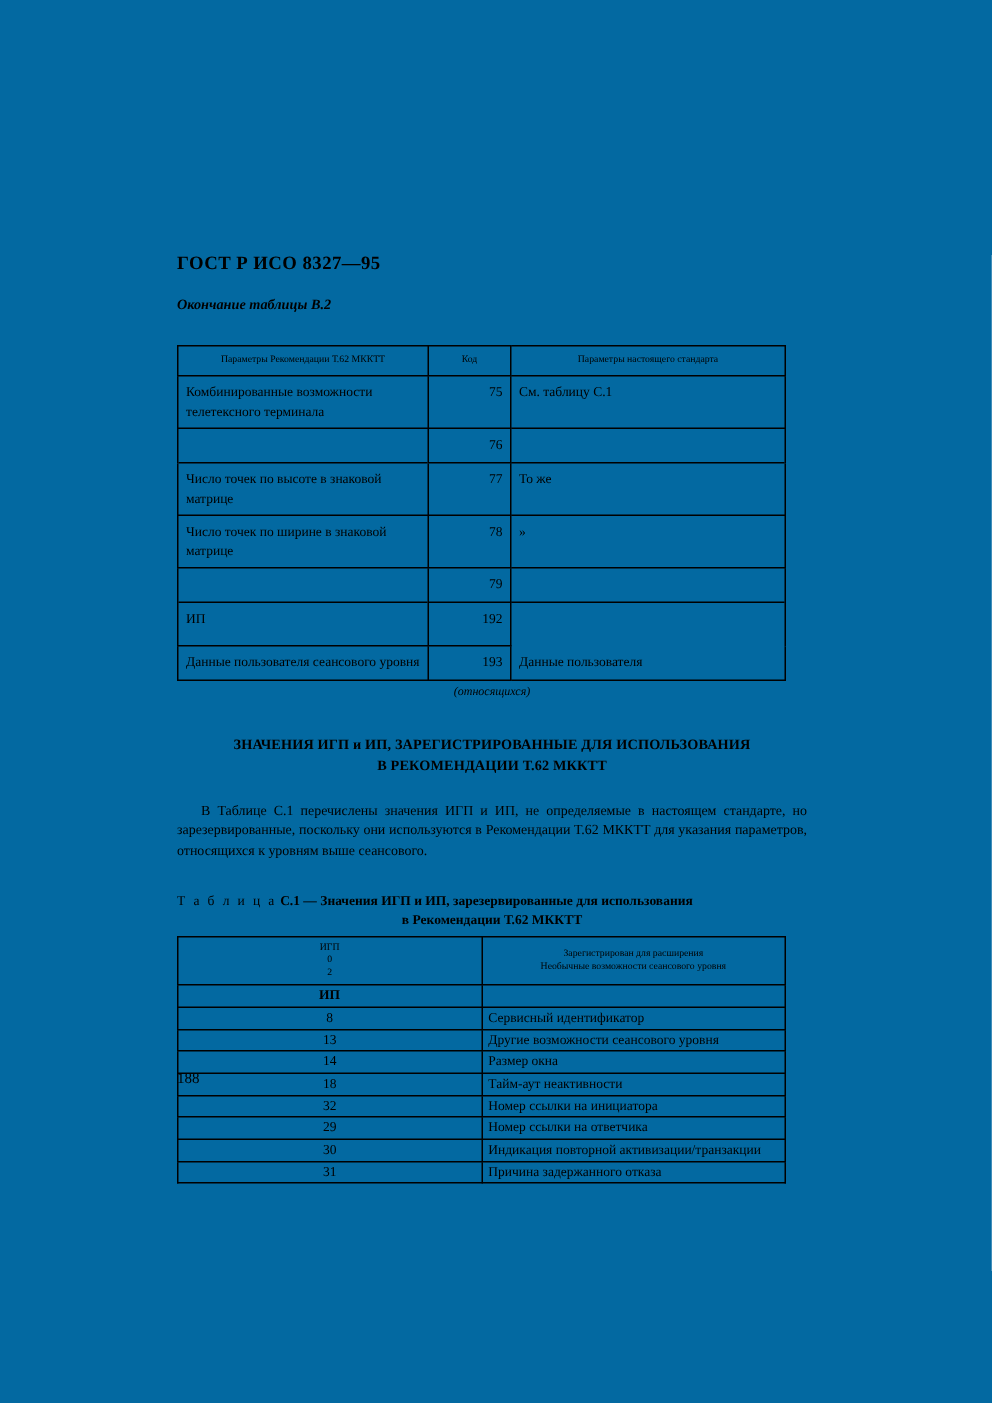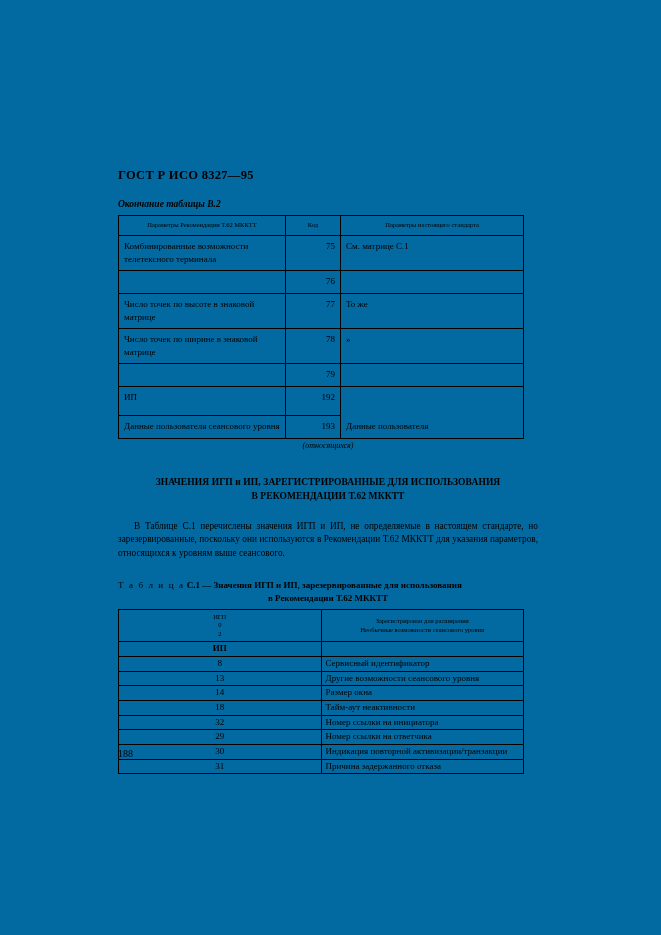--- a/index.html
+++ b/index.html
@@ -30,21 +30,21 @@
     font-family: "Liberation Serif", serif;
     font-weight: bold;
     font-size: 12.5px;
     letter-spacing: 0.3px;
     margin-bottom: 16px;
   }
   .cont-label {
     font-size: 9.5px;
     font-weight: bold;
     font-style: italic;
-    margin-bottom: 6px;
+    margin-bottom: 21px;
   }
   table.tbl {
     border-collapse: collapse;
     width: 406px;
     table-layout: fixed;
   }
   table.tbl td, table.tbl th {
     border: 1px solid #000;
     vertical-align: top;
     padding: 4px 5px;
@@ -141,21 +141,21 @@
     width: 62px;
   }
   table.c1 td.hdrrow {
     font-weight: bold;
     text-align: center;
   }
   .c1 .thin td { height: 11px; }
   .page-num {
     position: absolute;
     left: 118px;
-    top: 748px;
+    top: 714px;
     font-size: 10px;
   }
 </style>
 </head>
 <body>
 
 <div class="page">
 
   <div class="content">
 
@@ -174,21 +174,21 @@
           </th>
           <th>
             <span>Параметры настоящего стандарта</span>
           </th>
         </tr>
       </thead>
       <tbody>
         <tr>
           <td class="cell-pad">Комбинированные возможности телетексного  терминала</td>
           <td class="code">75</td>
-          <td>См. матрице С.1</td>
+          <td>См. таблицу С.1</td>
         </tr>
         <tr>
           <td class="noborder-top noborder-bottom"></td>
           <td class="code noborder-top">76</td>
           <td class="noborder-top noborder-bottom"></td>
         </tr>
         <tr>
           <td class="cell-pad">Число точек по высоте в знаковой матрице</td>
           <td class="code">77</td>
           <td>То же</td>

